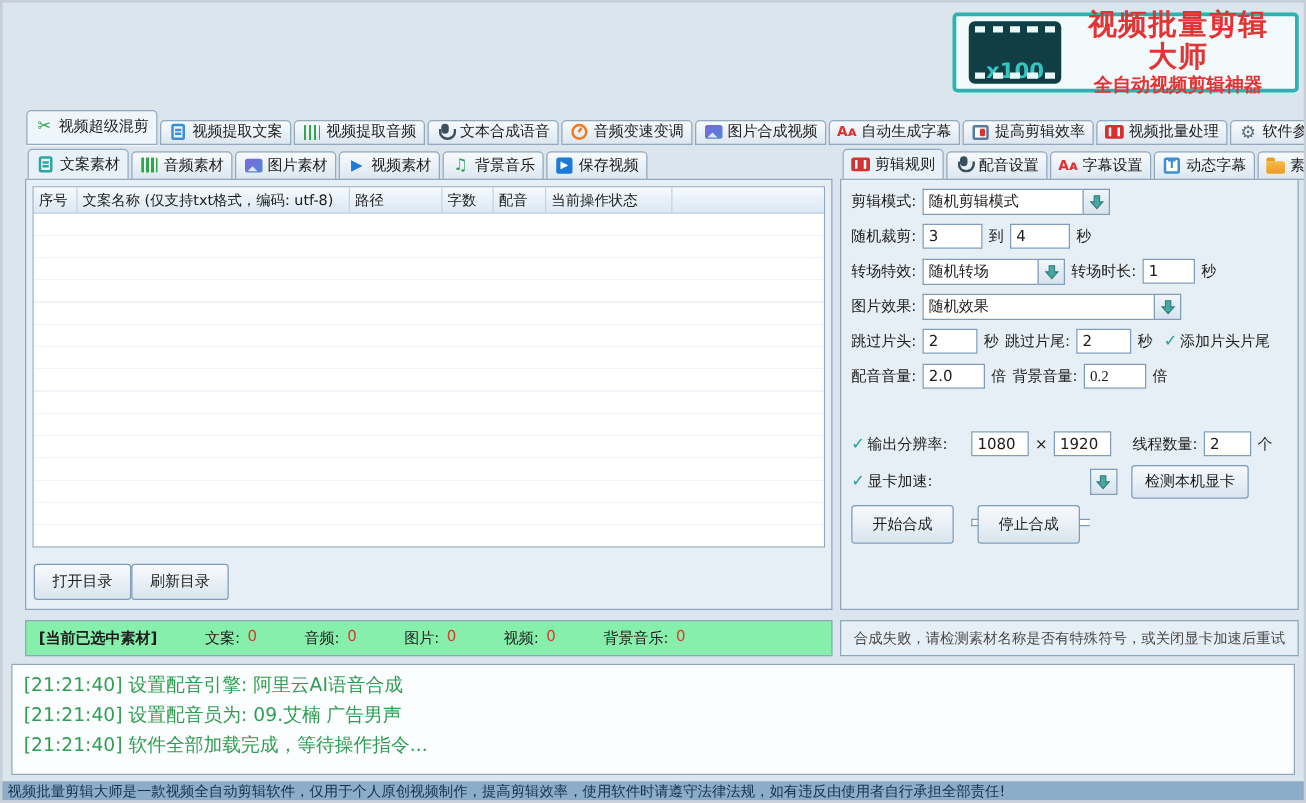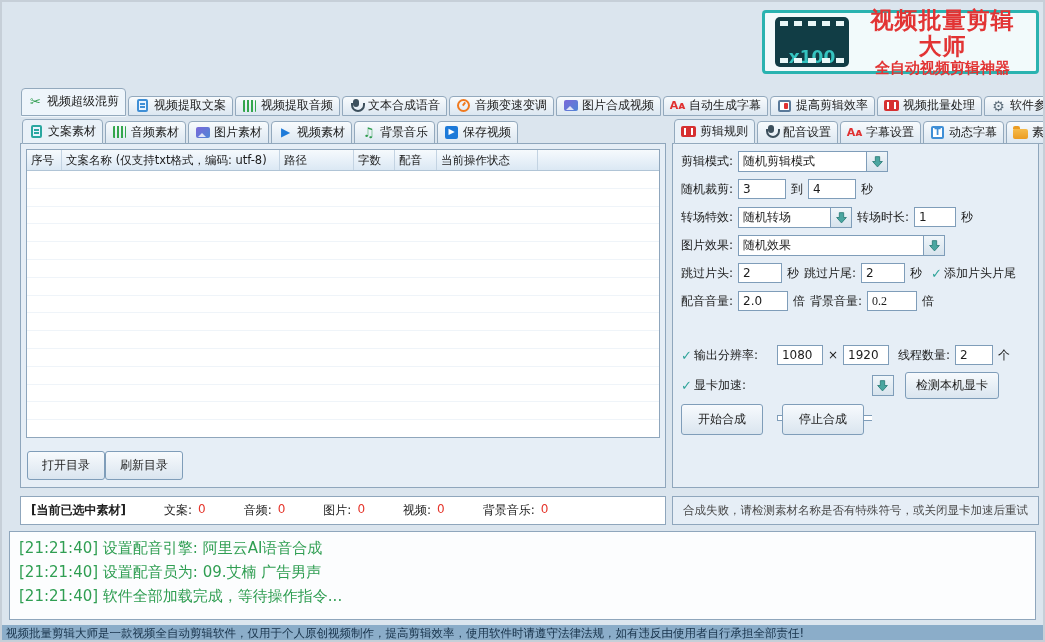--- a/index.html
+++ b/index.html
@@ -105,21 +105,21 @@
   .combo .combo-text { background:#fff; border:1px solid #7f9db9; border-right:none; padding:2px 4px; font-size:12px; display:flex; align-items:center; }
   .combo .combo-arrow { width:22px; background:linear-gradient(#f0f6fa,#d7e3ed); border:1px solid #7f9db9; display:flex; align-items:center; justify-content:center; }
   .check { color:#2fa49a; font-weight:bold; font-size:13px; margin-right:2px; }
 
   .frow { position:absolute; left:8px; display:flex; align-items:center; gap:5px; height:22px; white-space:nowrap; }
   .flabel { font-size:12px; }
 
   
   .sel-bar {
     position:absolute; left:20px; top:496px; width:646px; height:29px;
-    border:1px solid #8fa6bc; background:#ffffff; display:flex; align-items:center; padding:0 10px; gap:38px; white-space:nowrap;
+    border:1px solid #8fa6bc; background:#86efac; display:flex; align-items:center; padding:0 10px; gap:38px; white-space:nowrap;
   }
   .sel-title { font-weight:bold; }
   .sel-item { display:inline-flex; gap:6px; }
   .red { color:#e5352b; }
   .msg-box {
     position:absolute; left:672px; top:496px; width:367px; height:29px;
     border:1px solid #8fa6bc; background:#e6eef6; display:flex; align-items:center; justify-content:center;
     font-size:11.5px; color:#4a4a4a; white-space:nowrap;
   }
   .log {
@@ -358,21 +358,21 @@
     </div>
 
     <div class="frow" style="top:200px;">
       <span style="display:inline-flex;align-items:center;">
         <span class="check">✓</span>
         <span class="flabel">输出分辨率:</span>
       </span>
       <input class="inp" style="width: 46px; margin-left: 14px;" value="1080">
       <span class="flabel">×</span>
       <input class="inp" style="width: 46px;" value="1920">
-      <span class="flabel" style="margin-left:4px;">线程数量:</span>
+      <span class="flabel" style="margin-left:12px;">线程数量:</span>
       <input class="inp" style="width: 38px;" value="2">
       <span class="flabel">个</span>
     </div>
 
     <div class="frow" style="top:230px;">
       <span style="display:inline-flex;align-items:center;">
         <span class="check">✓</span>
         <span class="flabel">显卡加速:</span>
       </span>
       <span class="combo" style="margin-left:26px;">

